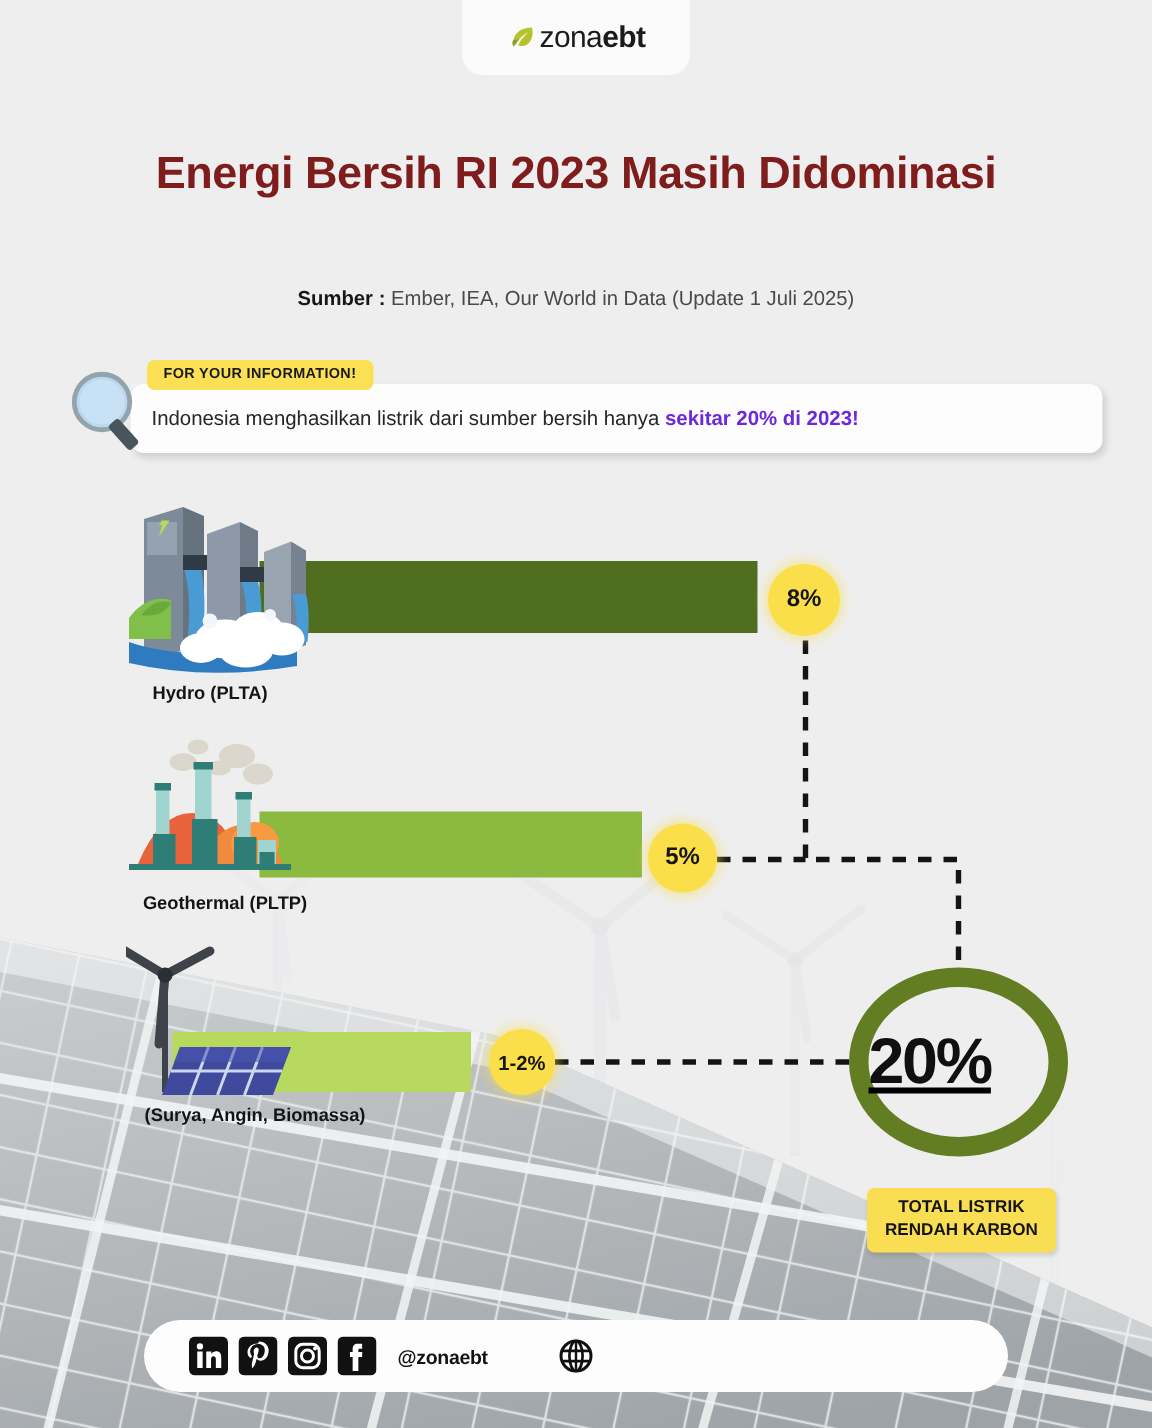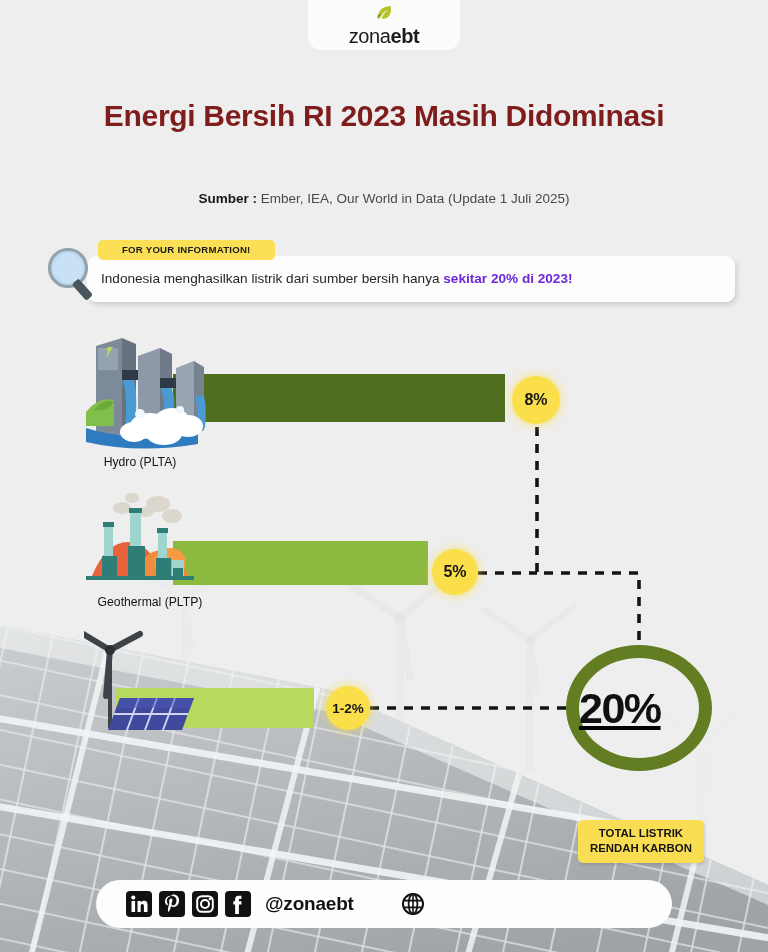--- a/index.html
+++ b/index.html
@@ -13,21 +13,20 @@
 
   
   #bg { position:absolute; inset:0; z-index:0; pointer-events:none; }
 
   
   .logo-pill{
     position:absolute; left:308px; top:0; width:152px; height:50px;
     background:#fbfbfb; border-radius:0 0 14px 14px;
     display:flex; align-items:center; justify-content:center; gap:2px;
     z-index:5;
-    flex-direction:column;
   }
   .logo-mark{ width:20px; height:20px; flex:0 0 20px; }
   .logo-text{
     font-size:20px; letter-spacing:-0.4px; color:#1b1b1b;
     font-weight:400;
   }
   .logo-text b{ font-weight:800; }
 
   
   .title{
@@ -52,35 +51,35 @@
   }
   .fyi-card-text{
     position:absolute; left:59px; top:25px; width:625px;
     font-size:13.6px; color:#262626; line-height:28px;
     white-space:nowrap;
   }
   .fyi-card-text b{ font-weight:700; color:#6d28d9; }
   .fyi-badge{
     position:absolute; left:56px; top:0px;
     background:#fbdf55; border-radius:5px;
-    padding:4px 24px 5px;
+    padding:4px 11px 5px;
     font-size:9.6px; font-weight:800; letter-spacing:.25px;
     color:#1a1a1a; white-space:nowrap;
     z-index:2;
   }
   .fyi-glass{ position:absolute; left:0px; top:6px; width:62px; height:58px; z-index:3; }
 
   
   .chart{ position:absolute; left:0; top:0; width:768px; height:952px; z-index:4; pointer-events:none;}
 
   .bar{ position:absolute; }
   .bar-icon{ position:absolute; z-index:3; }
   .bar-label{
     position:absolute; z-index:3; text-align:center;
-    font-size:12.2px; font-weight:400; color:#141414; line-height:1.25;
+    font-size:12.2px; font-weight:700; color:#141414; line-height:1.25;
     white-space:nowrap;
   }
 
   .pct-badge{
     position:absolute; z-index:6;
     background:#fade4a; border-radius:50%;
     display:flex; align-items:center; justify-content:center;
     font-weight:800; color:#161616;
     box-shadow:0 0 8px 2px rgba(250,222,74,.55);
   }
@@ -105,21 +104,21 @@
   }
 
   
   .footer{
     position:absolute; left:96px; top:880px; width:576px; height:48px;
     background:#fdfdfd; border-radius:24px; z-index:7;
     display:flex; align-items:center;
   }
   .social{ display:flex; align-items:center; gap:7px; margin-left:30px; }
   .social svg{ display:block; }
-  .handle{ font-size:19px; font-weight:800; color:#121212; margin-left:14px; letter-spacing:-.2px; }
+  .handle{ font-size:13px; font-weight:800; color:#121212; margin-left:14px; letter-spacing:-.2px; }
   .globe{ margin-left:46px; }
   .weburl{ font-size:17.5px; font-weight:800; color:#121212; margin-left:14px; letter-spacing:-.2px; }
 </style>
 </head>
 <body>
 
 <svg id="bg" width="768" height="952" viewBox="0 0 768 952">
   <defs>
     <linearGradient id="panelG" x1="0" y1="0" x2="0.4" y2="1">
       <stop offset="0" stop-color="#cfd2d4"></stop>
@@ -318,29 +317,30 @@
     <g stroke="#cfd6ef" stroke-width="2" fill="none">
       <line x1="55" y1="74" x2="43" y2="106"></line>
       <line x1="73" y1="74" x2="61" y2="106"></line>
       <line x1="91" y1="74" x2="79" y2="106"></line>
       <line x1="30" y1="90" x2="104" y2="90"></line>
     </g>
     <polygon points="36,74 110,74 106,84 32,84" fill="#4a57b5" opacity=".55"></polygon>
   </g>
 </svg>
 <div class="bar-label" style="left:50px; top:736px; width:240px;">
+  <div>(Surya, Angin, Biomassa)</div>
 </div>
 <div class="pct-badge" style="left:326px; top:686px; width:44px; height:44px; font-size:13.5px;">
   <span>1-2%</span>
 </div>
 
 <div class="circle-total" style="left:566px; top:645px; width:146px; height:126px;">
   <span>20%</span>
 </div>
-<div class="total-badge" style="left:578px; top:792px;margin-top:28px;">
+<div class="total-badge" style="left:578px; top:792px;">
   <div>TOTAL LISTRIK</div>
   <div>RENDAH KARBON</div>
 </div>
 
 <div class="footer">
   <div class="social">
     <svg width="26" height="26" viewBox="0 0 26 26">
       <rect width="26" height="26" rx="4" fill="#111"></rect>
       <rect x="5.5" y="10" width="3.6" height="11" fill="#fff"></rect>
       <circle cx="7.3" cy="6.6" r="2.1" fill="#fff"></circle>

